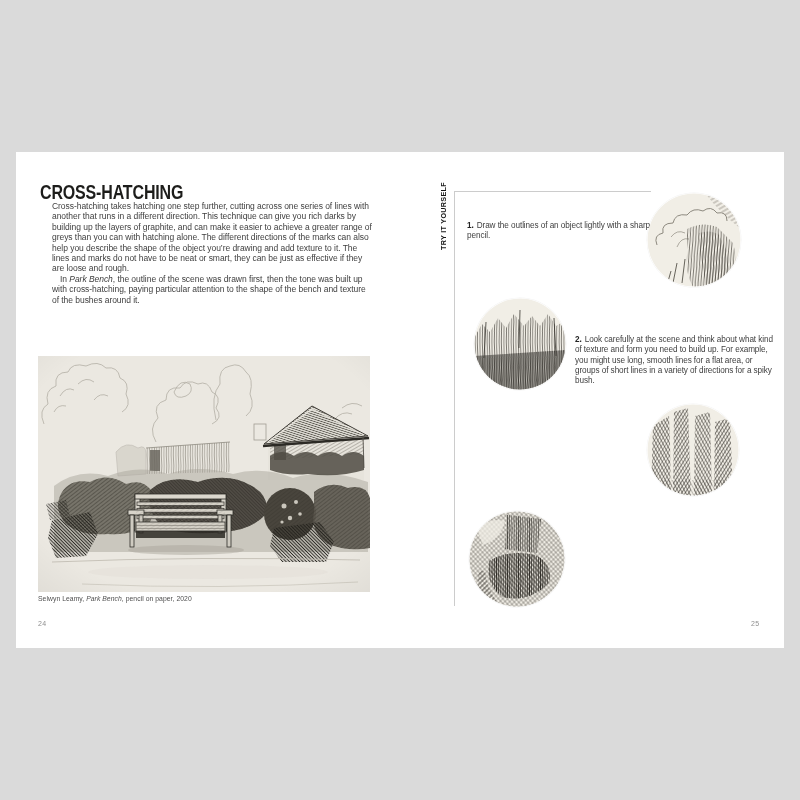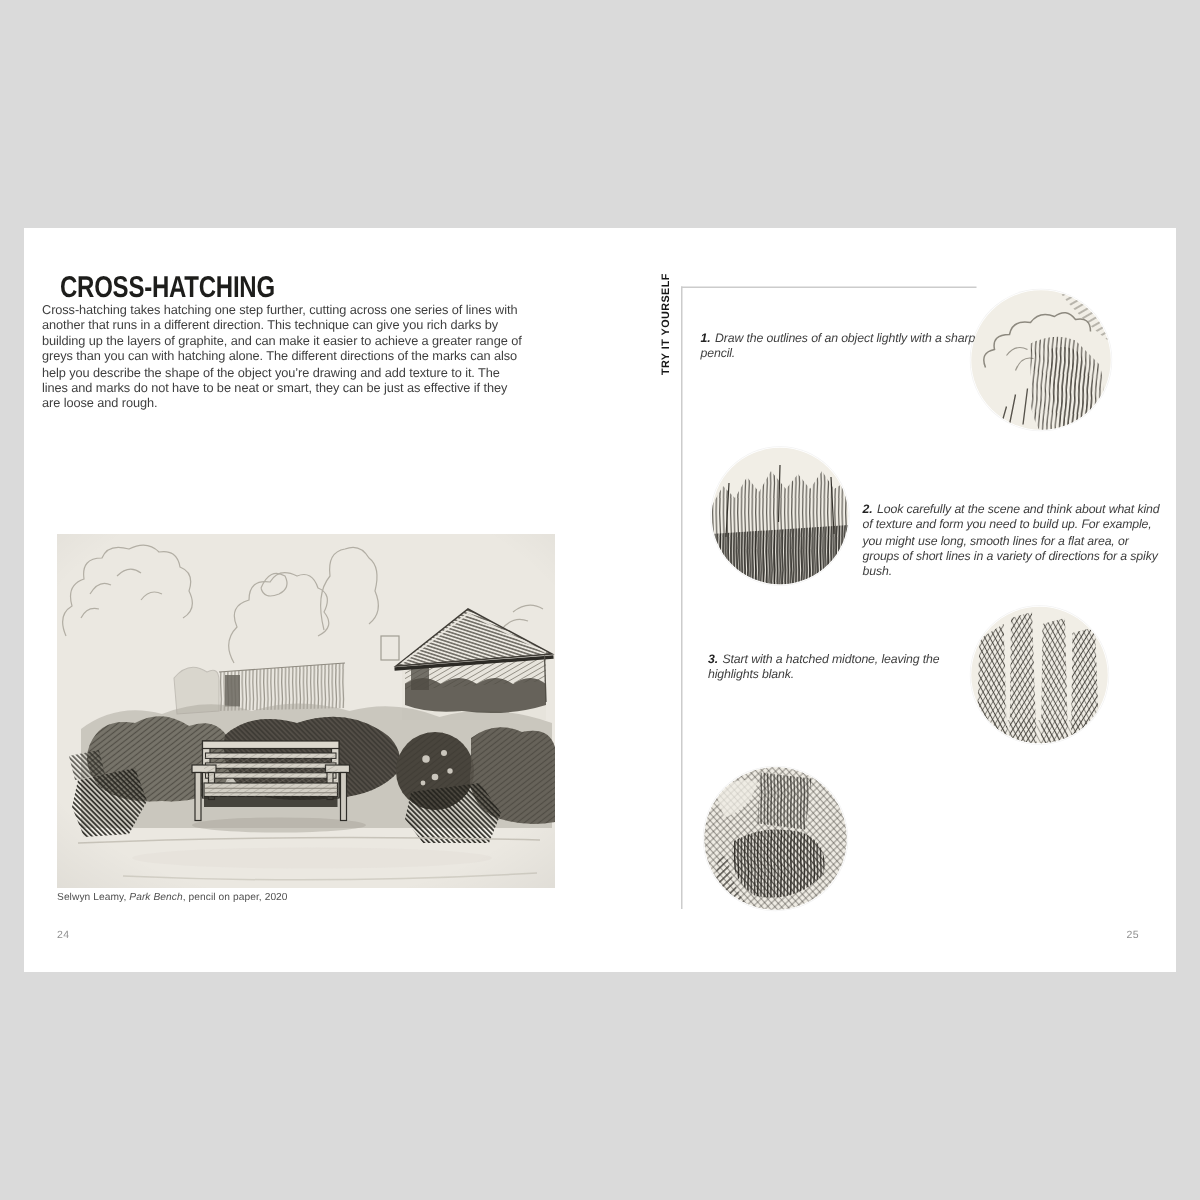--- a/index.html
+++ b/index.html
@@ -16,21 +16,21 @@
   .abs{position:absolute;}
   
   .title{
     left:24px;top:16px;
     font-size:20px;font-weight:bold;color:#1d1d1b;
     letter-spacing:-0.2px;
     transform:scaleX(0.80);transform-origin:left center;
     white-space:nowrap;
   }
   .bodytext{
-    left:12px;top:49px;width:320px;
+    left:36px;top:49px;width:320px;
     font-size:8.5px;line-height:10.4px;color:#3e3e3e;
     letter-spacing:-0.05px;
   }
   .bodytext p{margin:0;}
   .bodytext p.indent{text-indent:8px;}
   .artwork{left:22px;top:204px;width:332px;height:236px;}
   .artwork svg{display:block;width:100%;height:100%;}
   .caption{
     left:22px;top:443px;width:330px;
     font-size:6.8px;color:#4f4f4f;letter-spacing:0.05px;
@@ -43,21 +43,21 @@
   
   .box-top{left:438px;top:39px;width:197px;height:1px;background:#cccccc;}
   .box-left{left:438px;top:39px;width:1px;height:415px;background:#cccccc;}
   .tiy{
     left:404px;top:67px;width:50px;height:12px;
     transform:rotate(-90deg);transform-origin:center center;
     font-size:7.2px;font-weight:bold;color:#161616;
     letter-spacing:0.3px;text-align:center;white-space:nowrap;
   }
   .step-text{
-    font-size:8.2px;line-height:10.3px;color:#3e3e3e;letter-spacing:-0.08px;font-style:italic;
+    font-size:8.2px;line-height:10.3px;color:#3e3e3e;letter-spacing:-0.08px;
   }
   .step-text strong{color:#232323;margin-right:3px;}
   .st1{left:451px;top:69px;width:186px;}
   .st2{left:559px;top:163px;width:202px;margin-top:20px;}
   .st3{left:456px;top:283px;width:180px;}
   .st4{left:559px;top:393px;width:206px;}
   .circle{border-radius:50%;overflow:hidden;box-shadow:0 0 0 0.5px rgba(0,0,0,0.05);}
   .circle svg{display:block;width:100%;height:100%;}
   .c1{left:631px;top:41px;width:94px;height:94px;}
   .c2{left:458px;top:146px;width:92px;height:92px;}
@@ -66,20 +66,21 @@
 </style>
 </head>
 <body>
 
 <div class="spread">
 
   <h1 class="abs title">CROSS-HATCHING</h1>
 
   <div class="abs bodytext">
     <p>Cross-hatching takes hatching one step further, cutting across one series of lines with another that runs in a different direction. This technique can give you rich darks by building up the layers of graphite, and can make it easier to achieve a greater range of greys than you can with hatching alone. The different directions of the marks can also help you describe the shape of the object you’re drawing and add texture to it. The lines and marks do not have to be neat or smart, they can be just as effective if they are loose and rough.</p>
+    <p class="indent"><span>In </span><em>Park Bench</em><span>, the outline of the scene was drawn first, then the tone was built up with cross-hatching, paying particular attention to the shape of the bench and texture of the bushes around it.</span></p>
   </div>
 
   <div class="abs artwork">
     <svg viewBox="0 0 332 236">
       <defs>
         <pattern id="av" patternUnits="userSpaceOnUse" width="2.4" height="30">
           <path d="M1.2,0 L1.0,9 L1.5,20 L1.1,30" stroke="#8e8a80" stroke-width="0.8" fill="none"></path>
         </pattern>
         <pattern id="ar" patternUnits="userSpaceOnUse" width="2.2" height="2.2" patternTransform="rotate(18)">
           <path d="M0,1.1 H2.2" stroke="#5a574f" stroke-width="0.9"></path>
@@ -225,21 +226,20 @@
       <g clip-path="url(#c2c)">
         <rect width="92" height="92" fill="#f1eee6"></rect>
         <polygon points="0,40 8,26 16,34 24,20 32,30 40,16 50,28 58,18 66,28 74,16 82,28 92,22 92,92 0,92" fill="url(#c2v)" opacity="0.8"></polygon>
         <polygon points="0,58 92,52 92,92 0,92" fill="url(#c2vd)" opacity="0.85"></polygon>
         <path d="M12,24 L10,60 M80,20 L82,58 M46,12 L45,50" stroke="#35322c" stroke-width="0.8" fill="none"></path>
       </g>
     </svg>
   </div>
   <div class="abs step-text st2"><strong>2.</strong><span>Look carefully at the scene and think about what kind of texture and form you need to build up. For example, you might use long, smooth lines for a flat area, or groups of short lines in a variety of directions for a spiky bush.</span></div>
 
-  <div class="abs step-text st3"><strong>3.</strong><span>Start with a hatched midtone, leaving the highlights blank.</span></div>
   <div class="abs circle c3">
     <svg viewBox="0 0 92 92">
       <defs>
         <clipPath id="c3c">
             <circle cx="46" cy="46" r="45.5"></circle>
           </clipPath>
         <pattern id="c3a" patternUnits="userSpaceOnUse" width="3" height="3" patternTransform="rotate(62)">
           <path d="M0,1.5 H3" stroke="#47443d" stroke-width="0.7"></path>
         </pattern>
         <pattern id="c3b" patternUnits="userSpaceOnUse" width="3" height="3" patternTransform="rotate(-58)">

